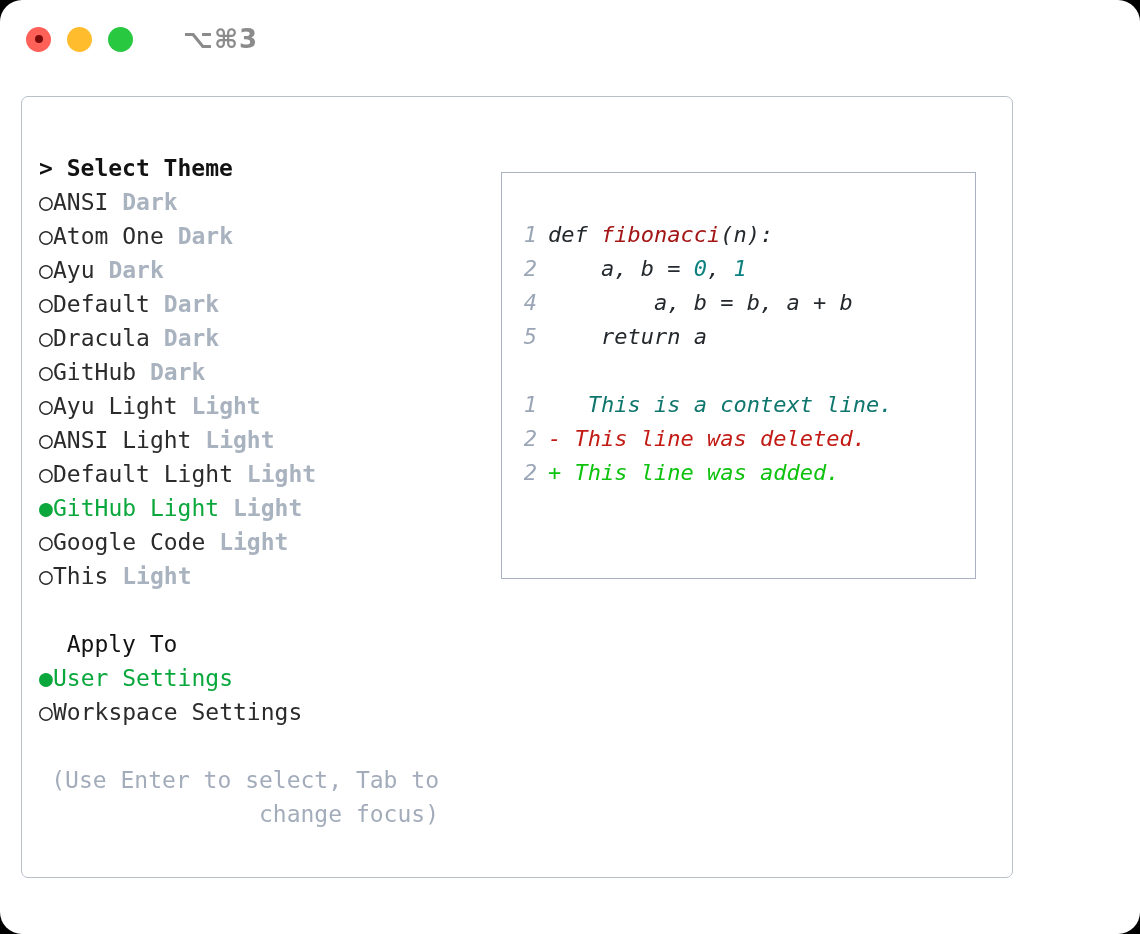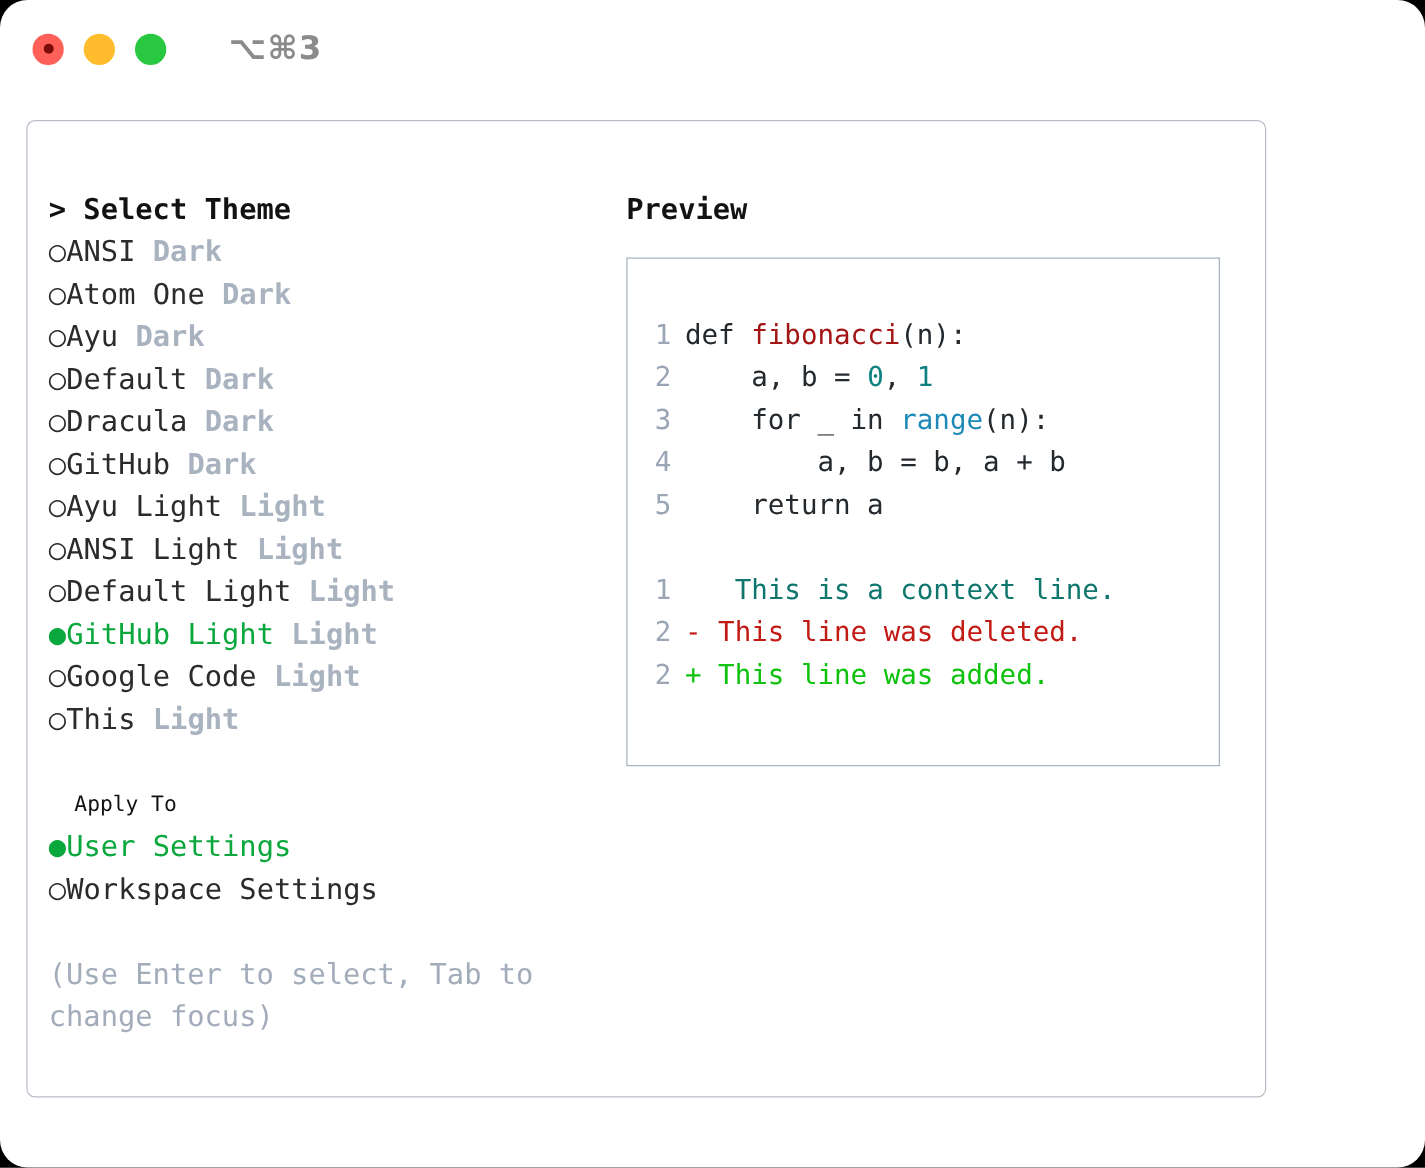--- a/index.html
+++ b/index.html
@@ -118,34 +118,35 @@
   }
   .opt-row .bullet { color: #2b2b2b; }
   .opt-row.selected .bullet,
   .opt-row.selected .opt-label { color: #0aa83c; }
   .opt-tag {
     color: #a9b2bf;
     font-weight: bold;
   }
 
   #apply-title {
-    font-size: 17px;
+    font-size: 23px;
     line-height: 34px;
     color: #121212;
     white-space: pre;
     margin-top: 34px;
   }
 
   #hint {
     margin-top: 34px;
     font-size: 23px;
     line-height: 34px;
     color: #a3acba;
     width: 400px;
     white-space: pre-wrap;
+    text-align: right;
   }
 
   
   #right-col {
     position: absolute;
     left: 479px;
     top: 54px;
     width: 490px;
   }
   #preview-title {
@@ -155,20 +156,21 @@
     line-height: 34px;
   }
   #preview-box {
     margin-top: 21px;
     width: 475px;
     height: 407px;
     border: 1px solid #a8b2c0;
     box-sizing: border-box;
     background: #ffffff;
     position: relative;
+    font-style: italic;
   }
   #code-area {
     position: absolute;
     left: 13px;
     top: 45px;
     right: 6px;
   }
   .code-line {
     font-size: 22px;
     line-height: 34px;
@@ -227,26 +229,24 @@
         <div id="apply-title">  Apply To</div>
         <div id="apply-list">
             <div class="opt-row selected"><span class="bullet">●</span><span class="opt-label">User Settings</span></div>
             <div class="opt-row"><span class="bullet">○</span><span class="opt-label">Workspace Settings</span></div>
           </div>
 
         <div id="hint">(Use Enter to select, Tab to change focus)</div>
       </div>
 
       <div id="right-col">
-        <div id="preview-title">Preview</div>
         <div id="preview-box">
           <div id="code-area">
               <div class="code-line"><span class="lineno">1</span><span>def </span><span class="tok-func">fibonacci</span><span>(n):</span></div>
               <div class="code-line"><span class="lineno">2</span><span>    a, b = </span><span class="tok-num">0</span><span>, </span><span class="tok-num">1</span></div>
-              <div class="code-line"><span class="lineno">3</span><span>    for _ in </span><span class="tok-call">range</span><span>(n):</span></div>
               <div class="code-line"><span class="lineno">4</span><span>        a, b = b, a + b</span></div>
               <div class="code-line"><span class="lineno">5</span><span>    return a</span></div>
               <div class="blank-line"></div>
               <div class="code-line"><span class="lineno">1</span><span class="diff-context"> </span><span class="diff-context">  This is a context line.</span></div>
               <div class="code-line"><span class="lineno">2</span><span class="diff-del">-</span><span class="diff-del"> This line was deleted.</span></div>
               <div class="code-line"><span class="lineno">2</span><span class="diff-add">+</span><span class="diff-add"> This line was added.</span></div>
             </div>
         </div>
       </div>
 

